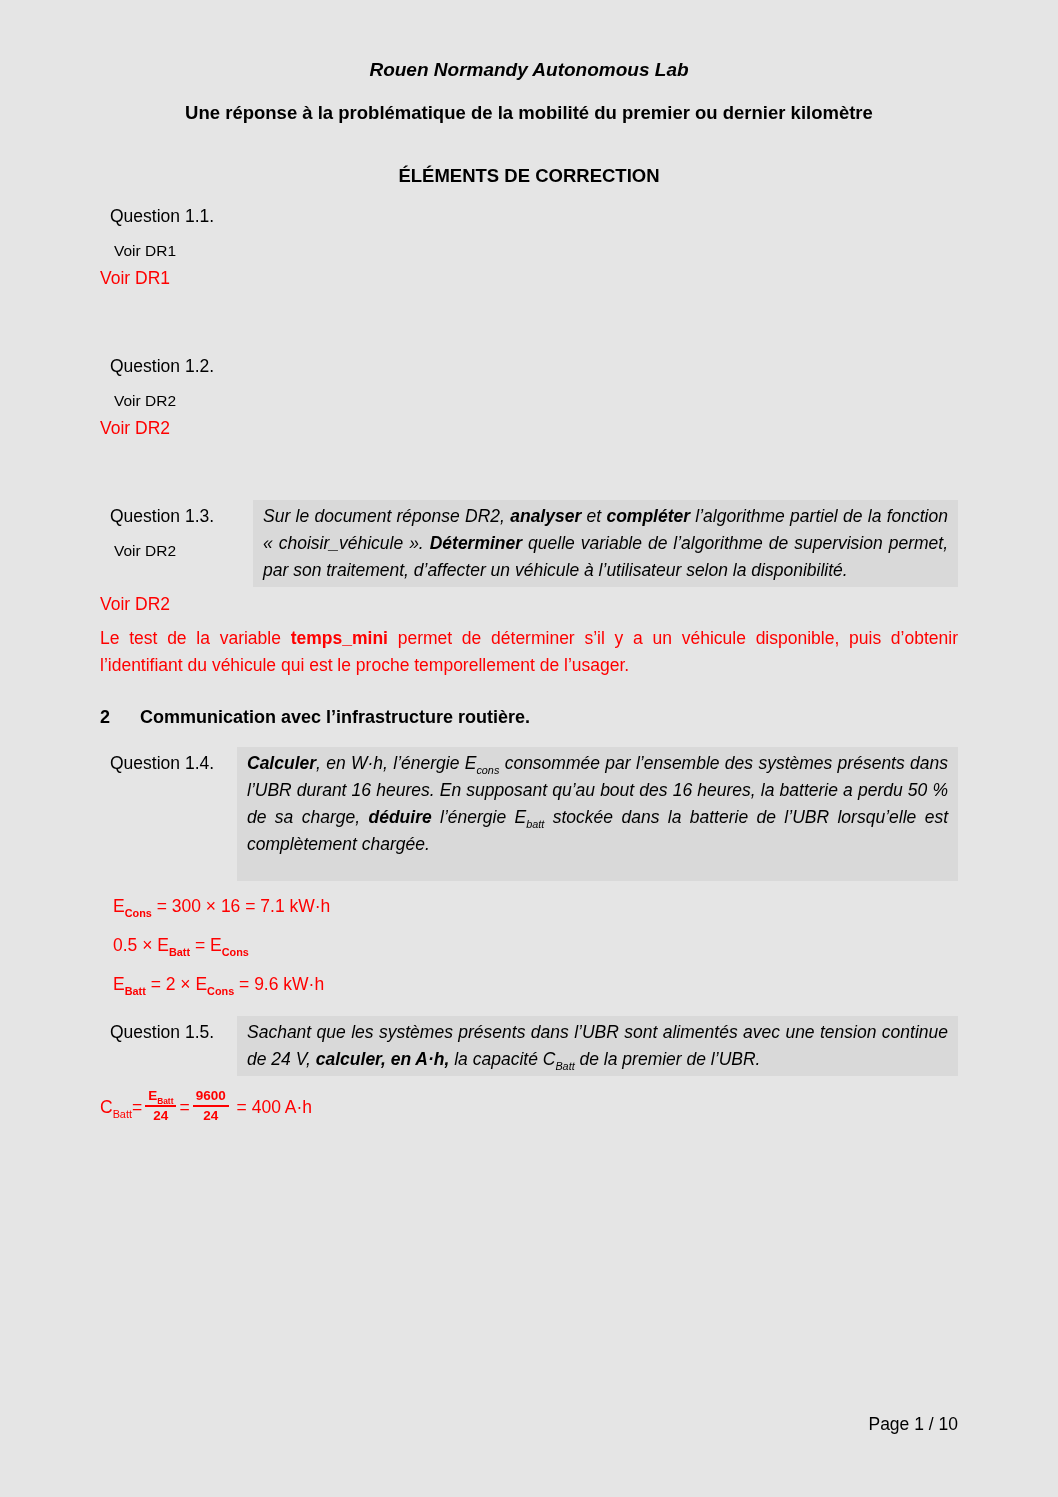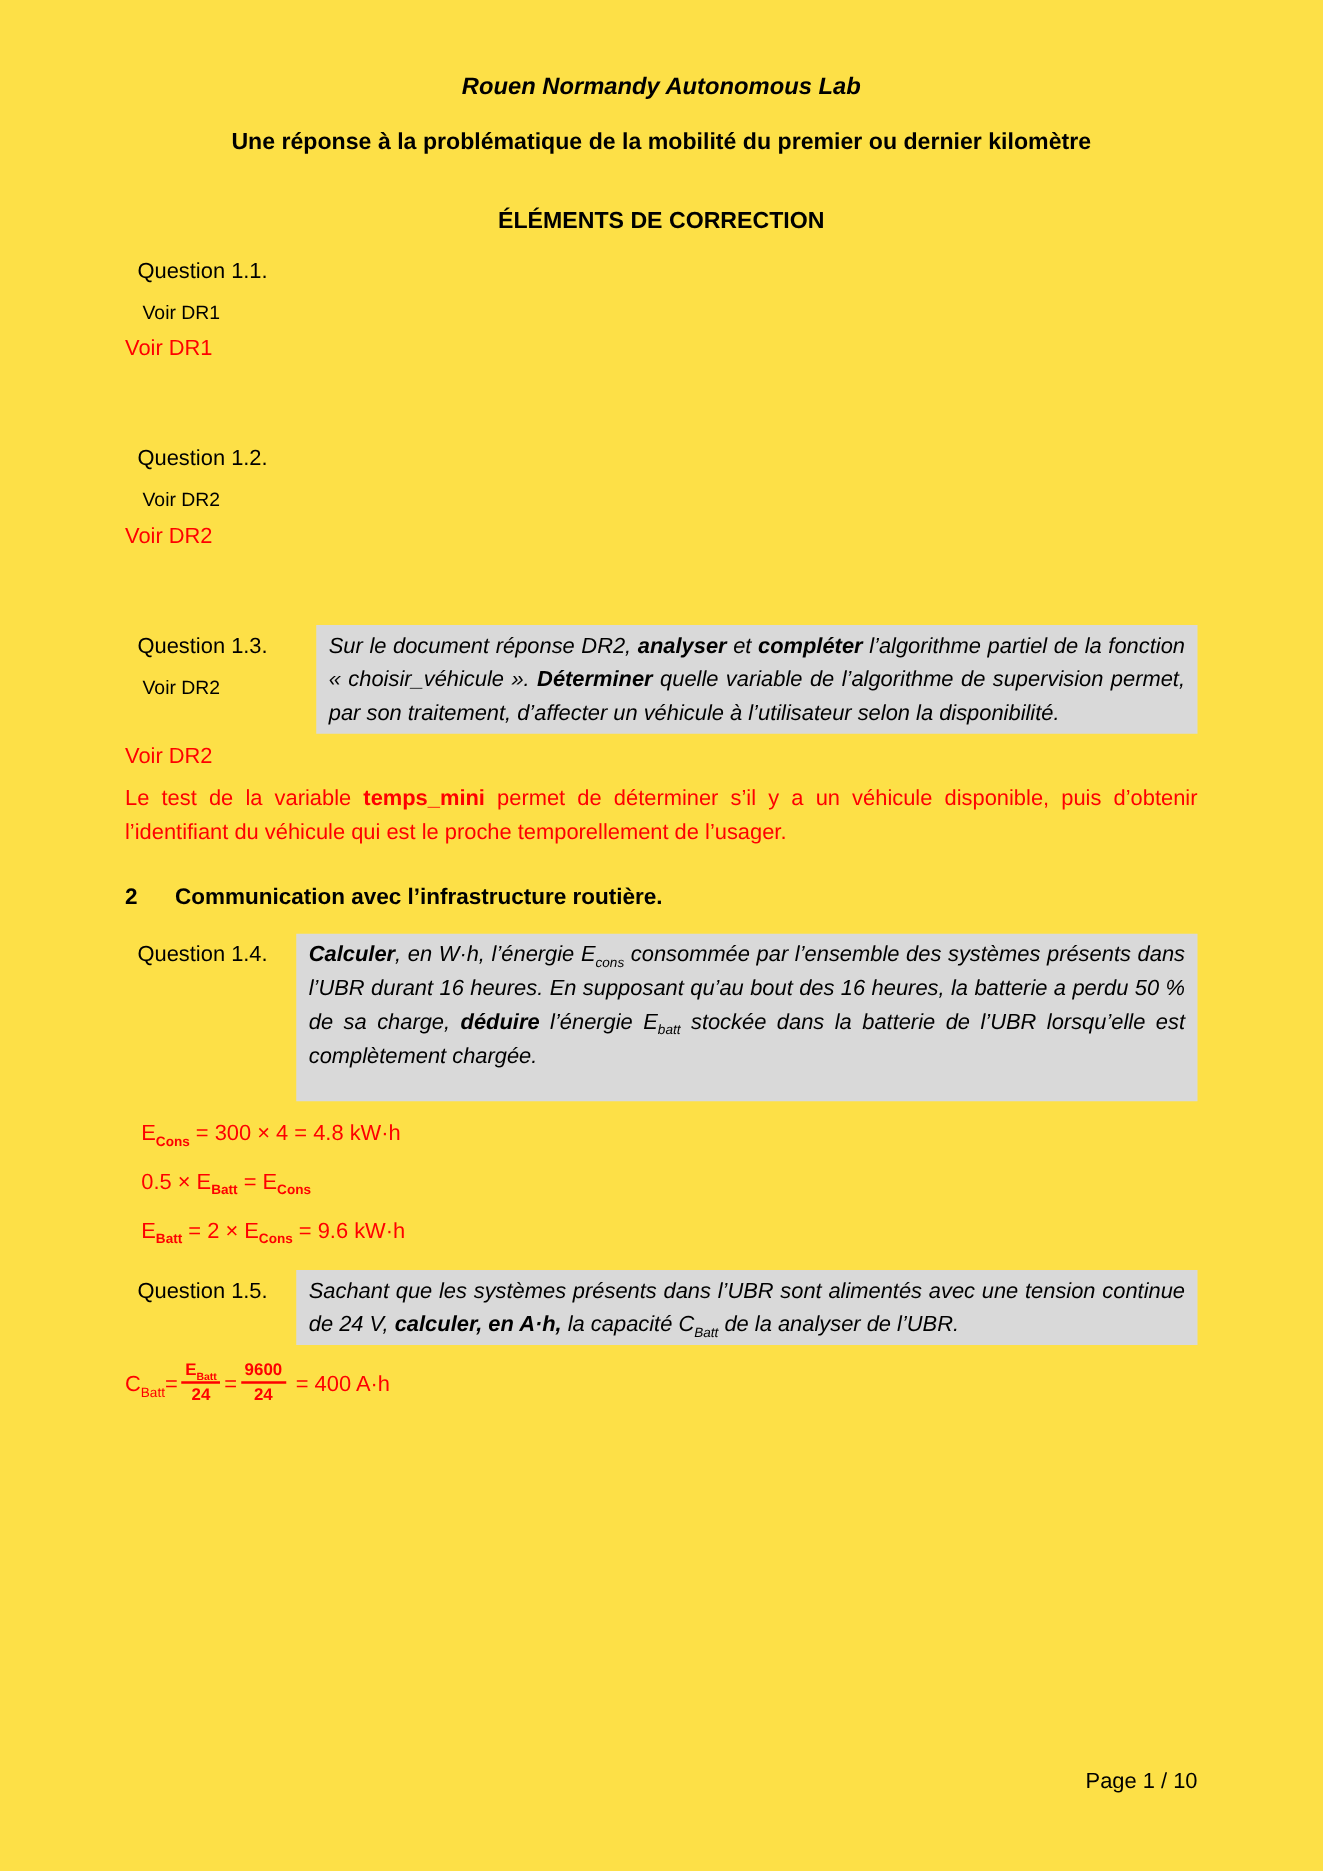--- a/index.html
+++ b/index.html
@@ -1,17 +1,17 @@
 <!DOCTYPE html>
 <html><head>
 <meta charset="utf-8">
 <style>
   html,body{margin:0;padding:0;background:#ffffff;}
   .page{
-    width:1058px;height:1497px;background:#fde047;position:relative;
+    width:1058px;height:1497px;background:#e5e5e5;position:relative;
     font-family:"Liberation Sans",sans-serif;color:#000;overflow:hidden;
   }
   .content{padding:58px 100px 0 100px;}
   .center{text-align:center;}
   .doc-title{font-size:19px;font-weight:bold;font-style:italic;line-height:24px;}
   .doc-subtitle{font-size:18.5px;font-weight:bold;line-height:24px;margin-top:19px;}
   .doc-heading{font-size:18.5px;font-weight:bold;line-height:24px;margin-top:39px;}
   .section-heading{font-size:18px;font-weight:bold;line-height:24px;margin-top:21px;}
   .sec-num{display:inline-block;min-width:40px;}
   .sec-num.wide{min-width:50px;}
@@ -88,29 +88,29 @@
       <span class="sec-num">2</span><span>Communication avec l’infrastructure routière.</span>
     </div>
 
 
     <div class="qrow mt-18">
       <div class="qlabel-col">
         <div class="qlabel">Question 1.4.</div>
       </div>
       <div class="qbox pb-extra"><span class="b">Calculer</span><span>, en W·h, l’énergie E</span><sub>cons</sub><span> consommée par l’ensemble des systèmes présents dans l’UBR durant 16 heures. En supposant qu’au bout des 16 heures, la batterie a perdu 50 % de sa charge, </span><span class="b">déduire</span><span> l’énergie E</span><sub>batt</sub><span> stockée dans la batterie de l’UBR lorsqu’elle est complètement chargée.</span></div>
     </div>
-    <div class="red formula"><span>E</span><sub class="b">Cons</sub><span> = 300 × 4 = 4.8 kW·h</span></div>
+    <div class="red formula"><span>E</span><sub class="b">Cons</sub><span> = 300 × 16 = 7.1 kW·h</span></div>
     <div class="red formula"><span>0.5 × E</span><sub class="b">Batt</sub><span> = E</span><sub class="b">Cons</sub></div>
     <div class="red formula"><span>E</span><sub class="b">Batt</sub><span> = 2 × E</span><sub class="b">Cons</sub><span> = 9.6 kW·h</span></div>
 
     <div class="qrow mt-18">
       <div class="qlabel-col">
         <div class="qlabel">Question 1.5.</div>
       </div>
-      <div class="qbox"><span>Sachant que les systèmes présents dans l’UBR sont alimentés avec une tension continue de 24 V, </span><span class="b">calculer, en A·h,</span><span> la capacité C</span><sub>Batt</sub><span> de la analyser de l’UBR.</span></div>
+      <div class="qbox"><span>Sachant que les systèmes présents dans l’UBR sont alimentés avec une tension continue de 24 V, </span><span class="b">calculer, en A·h,</span><span> la capacité C</span><sub>Batt</sub><span> de la premier de l’UBR.</span></div>
     </div>
 
     <div class="red big-formula">
       <span><span>C</span><sub class="b">Batt</sub><span>=</span></span><span class="frac"><span class="fnum"><span>E</span><sub>Batt</sub></span><span class="fden">24</span></span><span>=</span><span class="frac"><span class="fnum">9600</span><span class="fden">24</span></span><span> = 400 A·h</span>
     </div>
 
   </div>
 
   <div class="footer">Page 1 / 10</div>
 </div>

